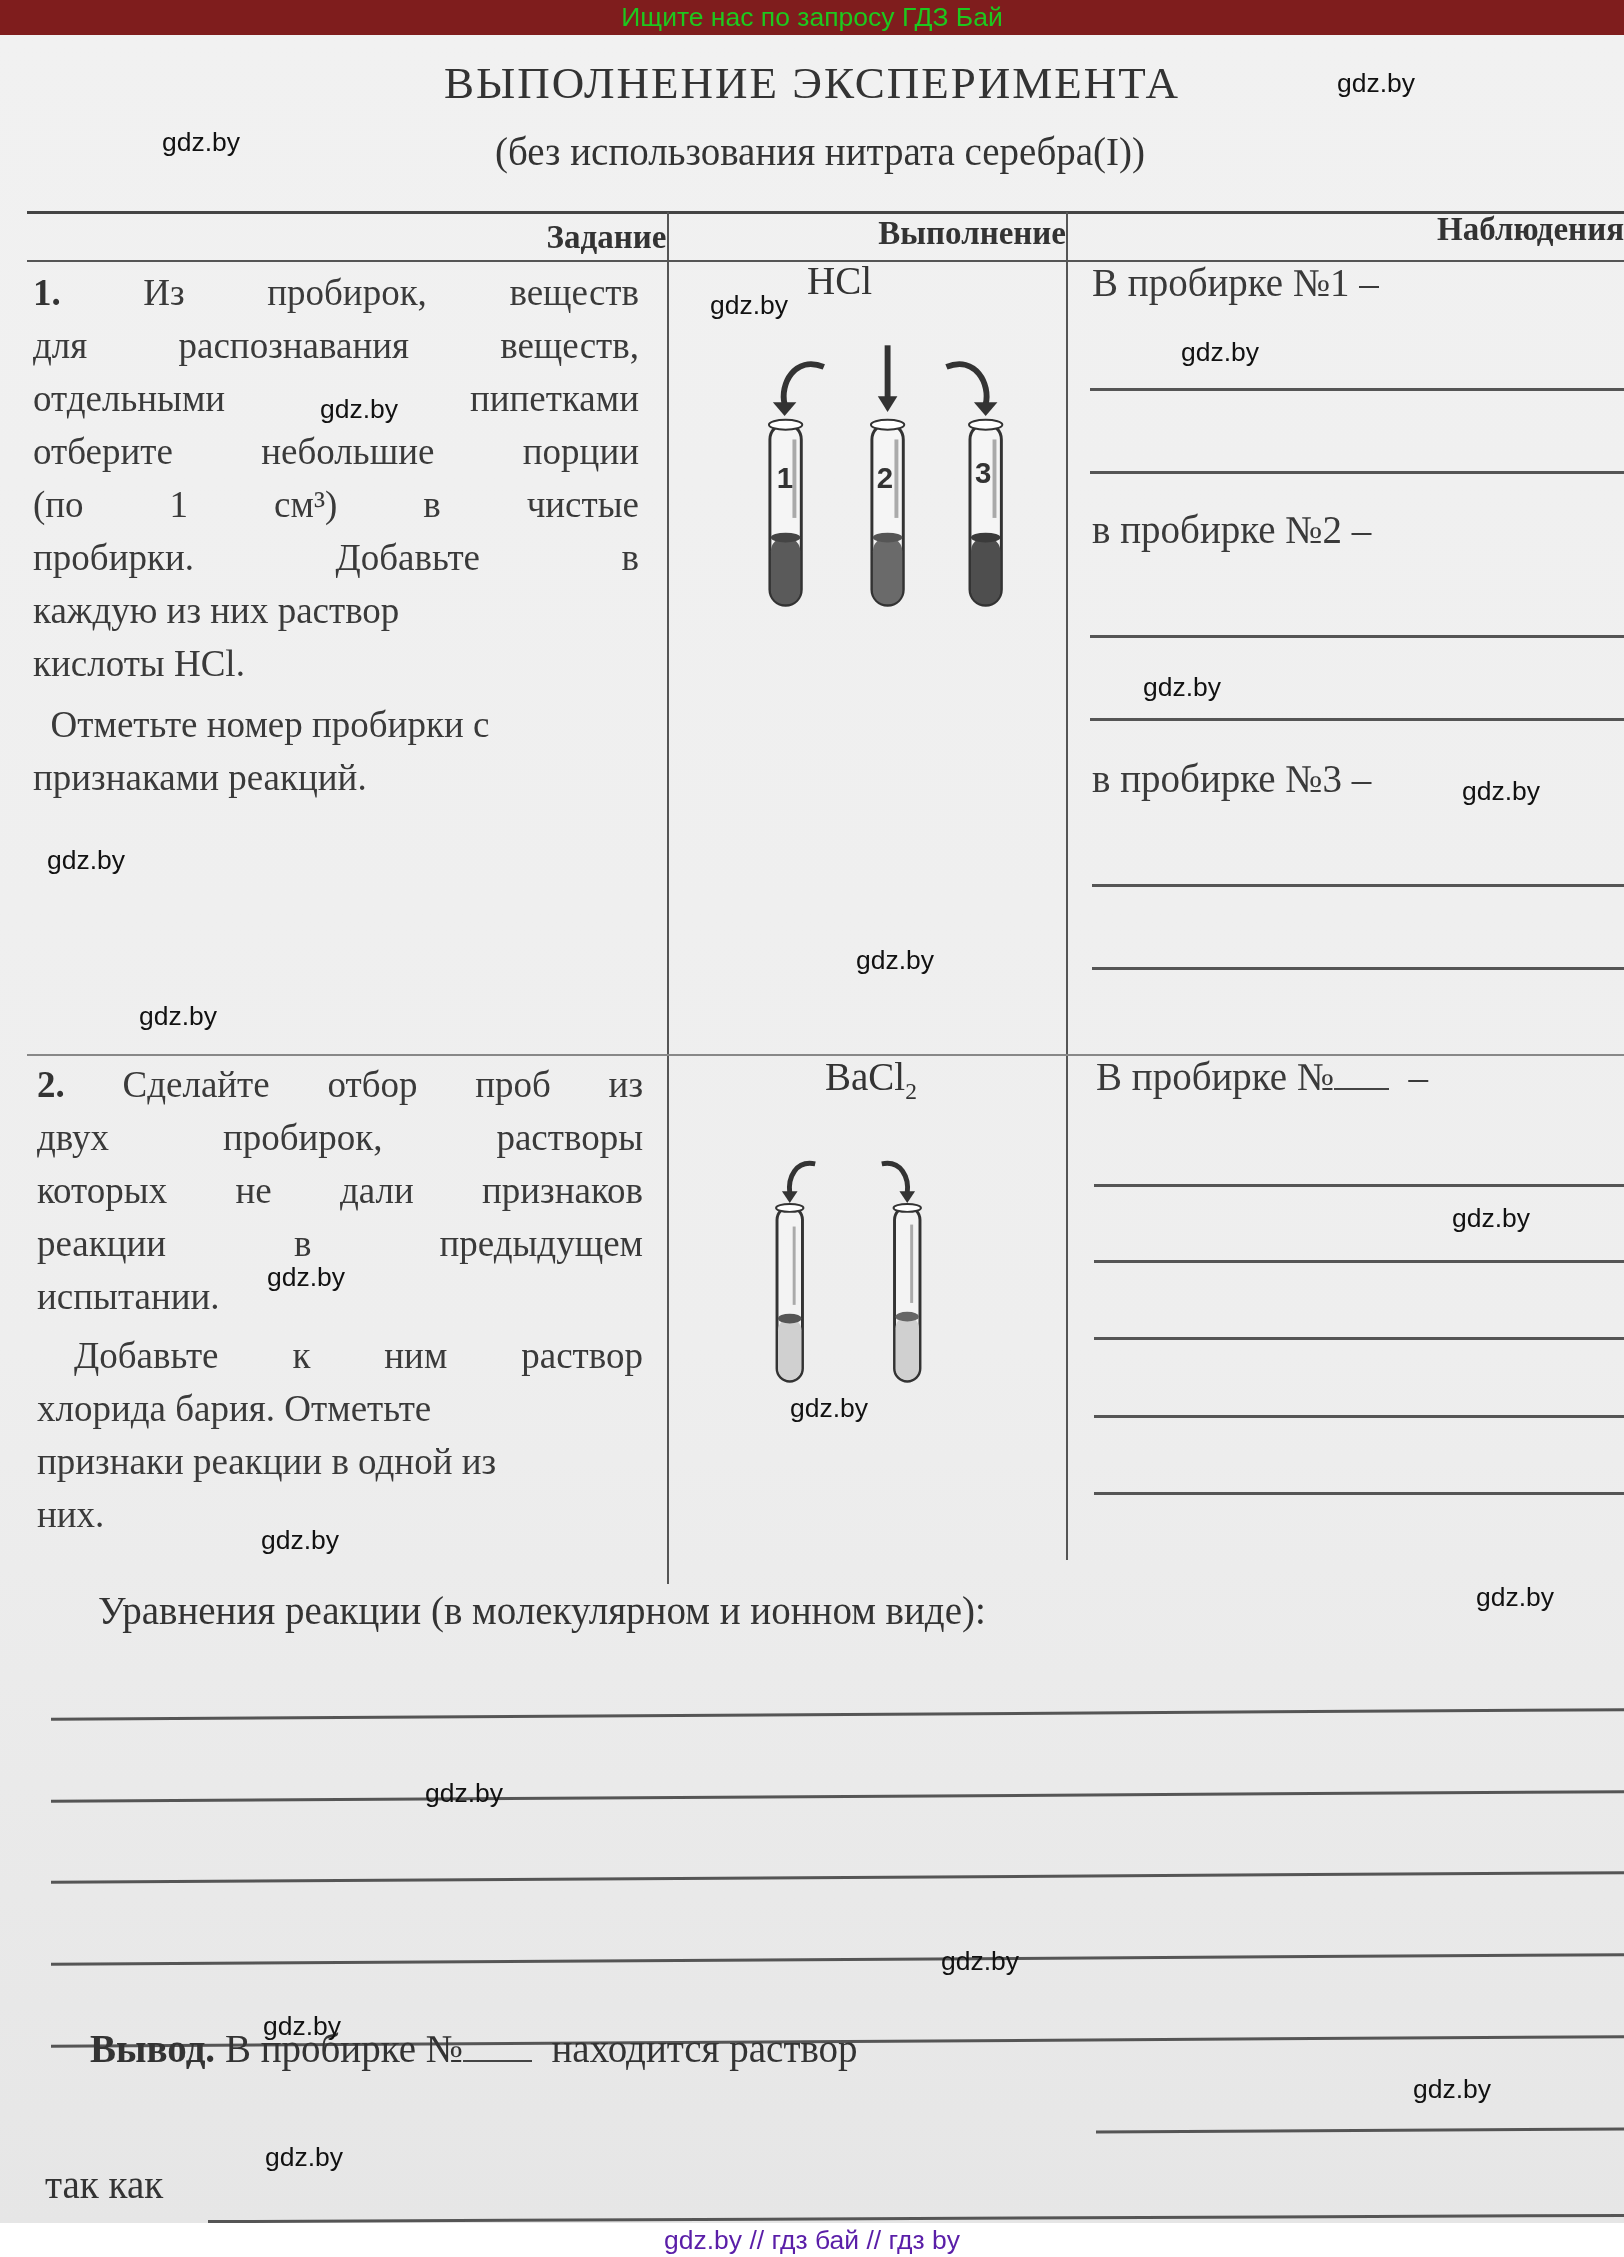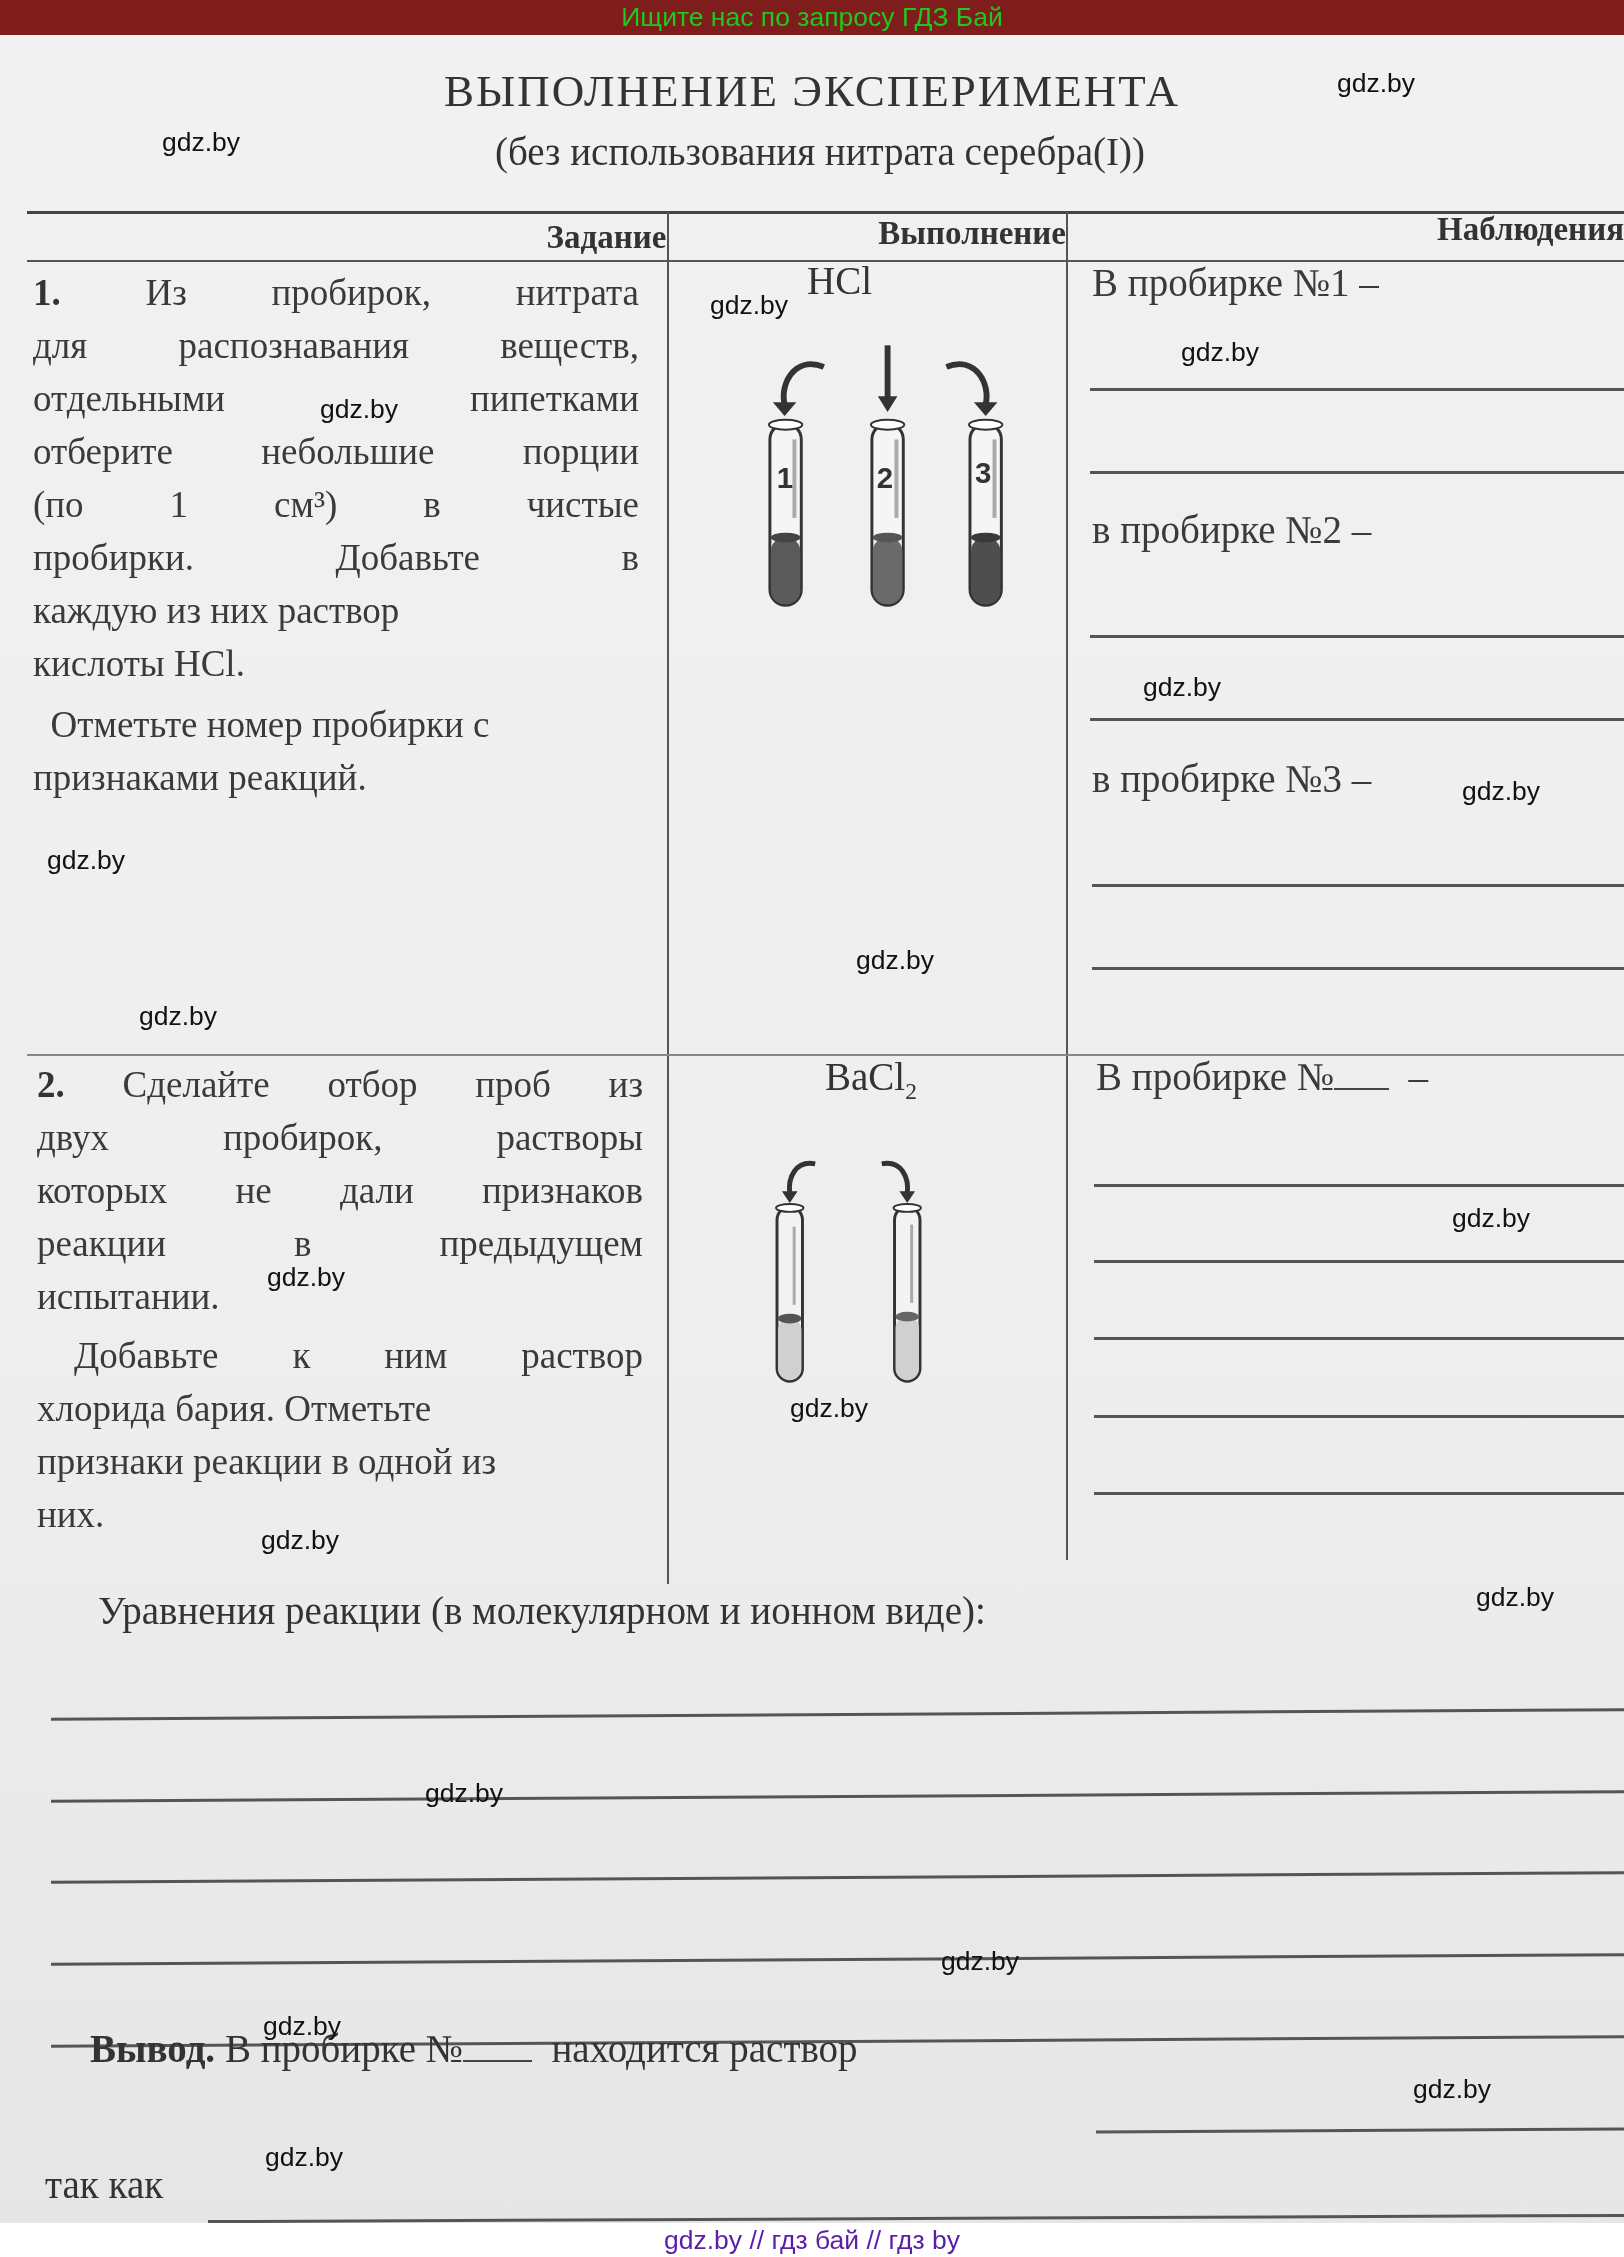--- a/index.html
+++ b/index.html
@@ -56,35 +56,35 @@
     .blank { display: inline-block; border-bottom: 2.9px solid #444; vertical-align: baseline; }
     svg { position: absolute; overflow: visible; }
   </style>
 </head>
 <body>
 
 <div class="topbar">Ищите нас по запросу ГДЗ Бай</div>
 
 <div class="page">
 
-  <div class="abs title" style="top:30px;">ВЫПОЛНЕНИЕ  ЭКСПЕРИМЕНТА</div>
+  <div class="abs title" style="top:22px;">ВЫПОЛНЕНИЕ  ЭКСПЕРИМЕНТА</div>
   <div class="abs subtitle" style="top:94px;padding-left:8px;">(без использования нитрата  серебра(I))</div>
 
   <div class="hline" style="left:27.4px; top:176px; width:1597px;"></div>
   <div class="hline thin" style="left:27.4px; top:225px; width:1597px;"></div>
   <div class="vline" style="left:667px; top:177px; height:1372px;"></div>
   <div class="vline" style="left:1066px; top:177px; height:1348px;"></div>
   <div class="hline thin" style="left:27.4px; top:1019px; width:1597px; background:#888;"></div>
 
   <div class="abs colhead" style="left:27.4px; top:184px; width:639px;">Задание</div>
   <div class="abs colhead" style="left:668px; top:180px; width:398px;">Выполнение</div>
   <div class="abs colhead" style="left:1068px; top:176px; width:556px;">Наблюдения</div>
 
   <div class="abs task" style="left:33px; top:231px; width:606px;">
-    <div style="text-align:justify; text-align-last:justify;"><b>1.</b> <span>Из  пробирок, нитрата</span></div>
+    <div style="text-align:justify; text-align-last:justify;"><b>1.</b> <span>Из  пробирок, веществ</span></div>
     <div style="text-align-last:justify;">для  распознавания  веществ,</div>
     <div style="text-align-last:justify;">отдельными        пипетками</div>
     <div style="text-align-last:justify;">отберите  небольшие  порции</div>
     <div style="text-align-last:justify;">(по   1   см³)      в    чистые</div>
     <div style="text-align-last:justify;">пробирки.    Добавьте     в</div>
     <div>каждую  из  них   раствор</div>
     <div>кислоты HCl.</div>
     <div style="height:7.8px;"></div>
     <div style="padding-left:17.6px;">Отметьте  номер пробирки с</div>
     <div>признаками  реакций.</div>

